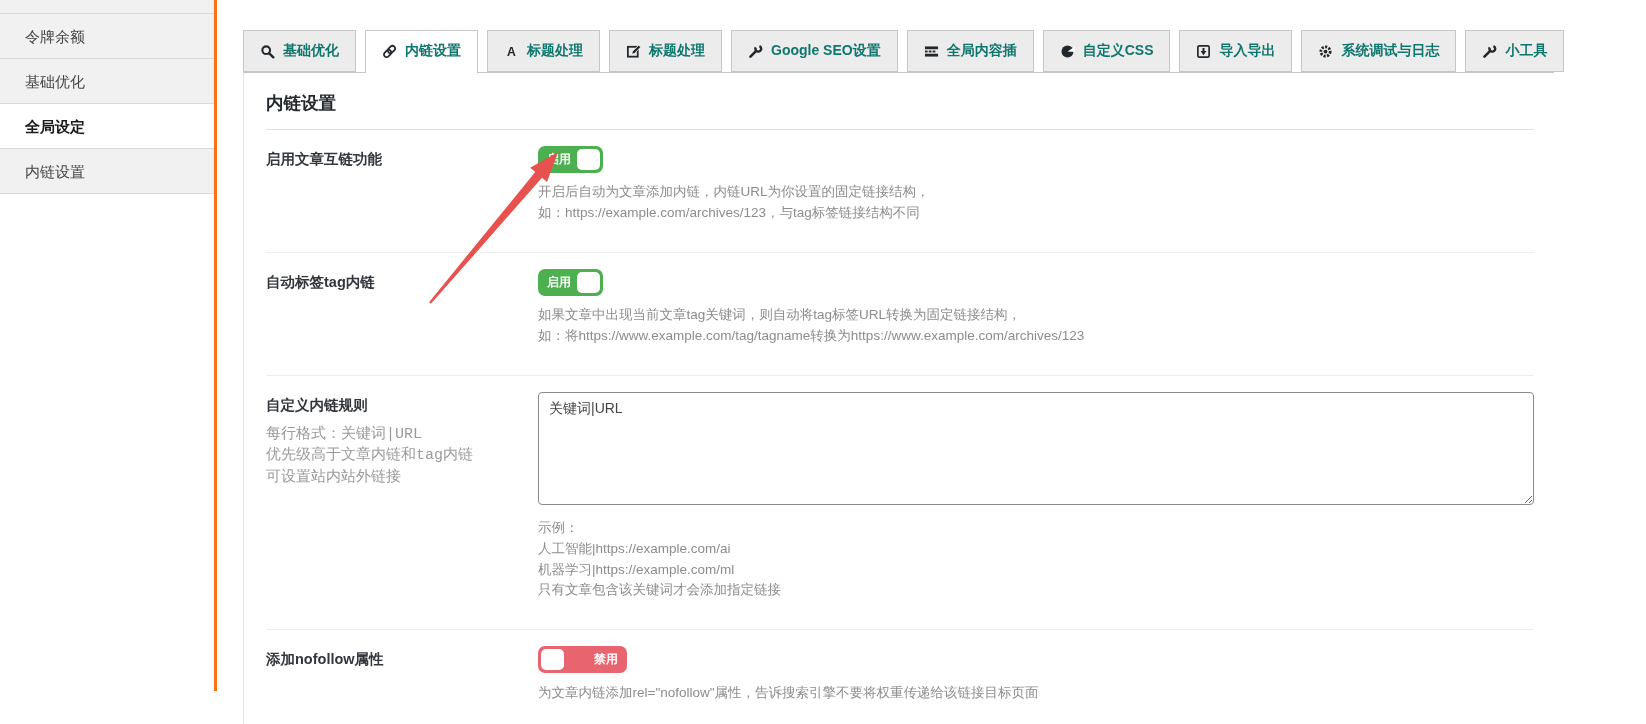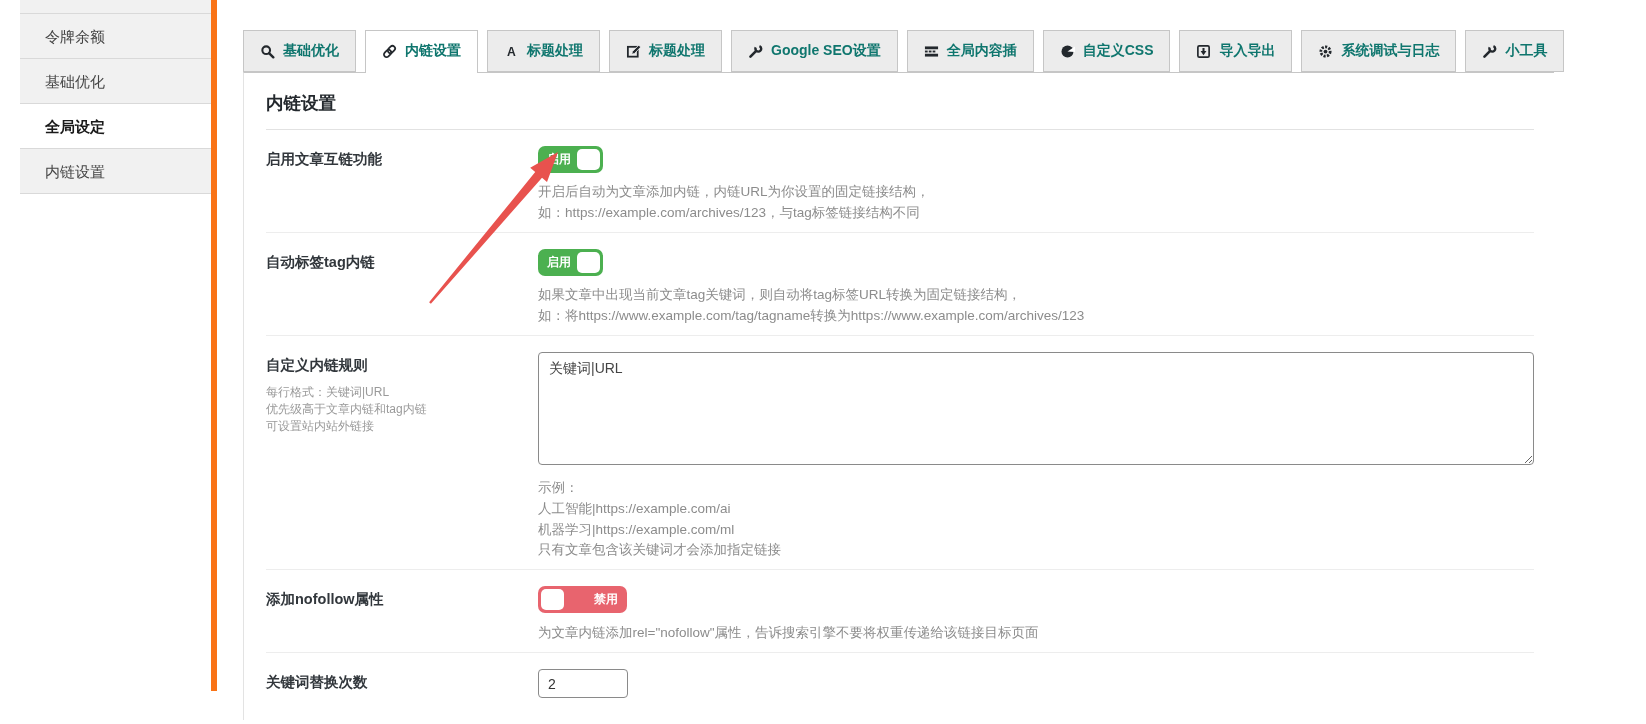--- a/index.html
+++ b/index.html
@@ -4,21 +4,21 @@
 <style>
   * { box-sizing: border-box; margin: 0; padding: 0; }
   html,body { width:1646px; height:724px; }
   body {
     font-family: "Liberation Sans", "DejaVu Sans", sans-serif;
     background:#fff; color:#32373c; position:relative; overflow:hidden;
   }
 
   
   .sidebar { position:absolute; left:0; top:0; width:217px; height:691px;
-             border-right:6px solid #f97316; background:#fff;padding-left:20px; }
+             border-right:3px solid #f97316; background:#fff; }
   .sidebar-stub { height:14px; background:#f1f1f1; border-bottom:1px solid #d9d9d9; }
   .sidebar-item { height:45px; line-height:45px; padding-left:25px;
                   background:#f1f1f1; border-bottom:1px solid #d9d9d9;
                   font-size:15px; color:#454545; cursor:pointer; }
   .sidebar-item.active { background:#fff; color:#1a1a1a; font-weight:bold; }
 
   
   .main { position:absolute; left:243px; top:30px; width:1311px; }
 
   .tabbar { display:flex; gap:9px; align-items:stretch; position:relative; z-index:2; }
@@ -26,26 +26,26 @@
          font-size:14px; font-weight:bold; color:#0f766e; cursor:pointer;
          display:flex; align-items:center; gap:8px; white-space:nowrap; }
   .tab .ticon { display:inline-flex; width:15px; height:15px; flex:none; }
   .tab.active { background:#fff; border-bottom:none; padding-bottom:13px; margin-bottom:-1px; }
 
   .panel { background:#fff; border-top:1px solid #c6c6c6; border-left:1px solid #e3e3e3;
            padding:0 20px 14px 22px; position:relative; z-index:1; }
   .panel-title { font-size:17.5px; font-weight:bold; color:#23282d;
                  padding:18px 0 14px; border-bottom:1px solid #e2e2e2; }
 
-  .setting-row { display:flex; padding:16px 0 8px; border-bottom:1px solid #ededed; }
+  .setting-row { display:flex; padding:16px 0 28px; border-bottom:1px solid #ededed; }
   .setting-row:last-child { border-bottom:none; }
   .row-label-col { width:272px; flex:none; padding-right:18px; padding-top:4px; }
   .row-label { font-size:14.5px; font-weight:bold; color:#32373c; }
-  .label-note { margin-top:9px; font-size:12px; font-weight:normal;
-                color:#9a9a9a; line-height:1.45; }
+  .label-note { margin-top:9px; font-size:15px; font-weight:normal;
+                color:#9a9a9a; line-height:1.45;font-family:Liberation Mono, monospace; }
   .row-control-col { flex:1; }
   .desc { margin-top:9px; font-size:13.5px; color:#8c8c8c; line-height:1.55; }
 
   
   .toggle { display:inline-flex; align-items:center; padding:3px;
             border-radius:7px; cursor:pointer; user-select:none; height:27px; }
   .toggle .t-label { color:#fff; font-size:12px; font-weight:bold; padding:0 6px; }
   .toggle .knob { width:23px; height:21px; background:#fff; border-radius:5px; flex:none; }
   .toggle.on  { background:#4cb050; }
   .toggle.off { background:#e8646e;gap:24px; }

